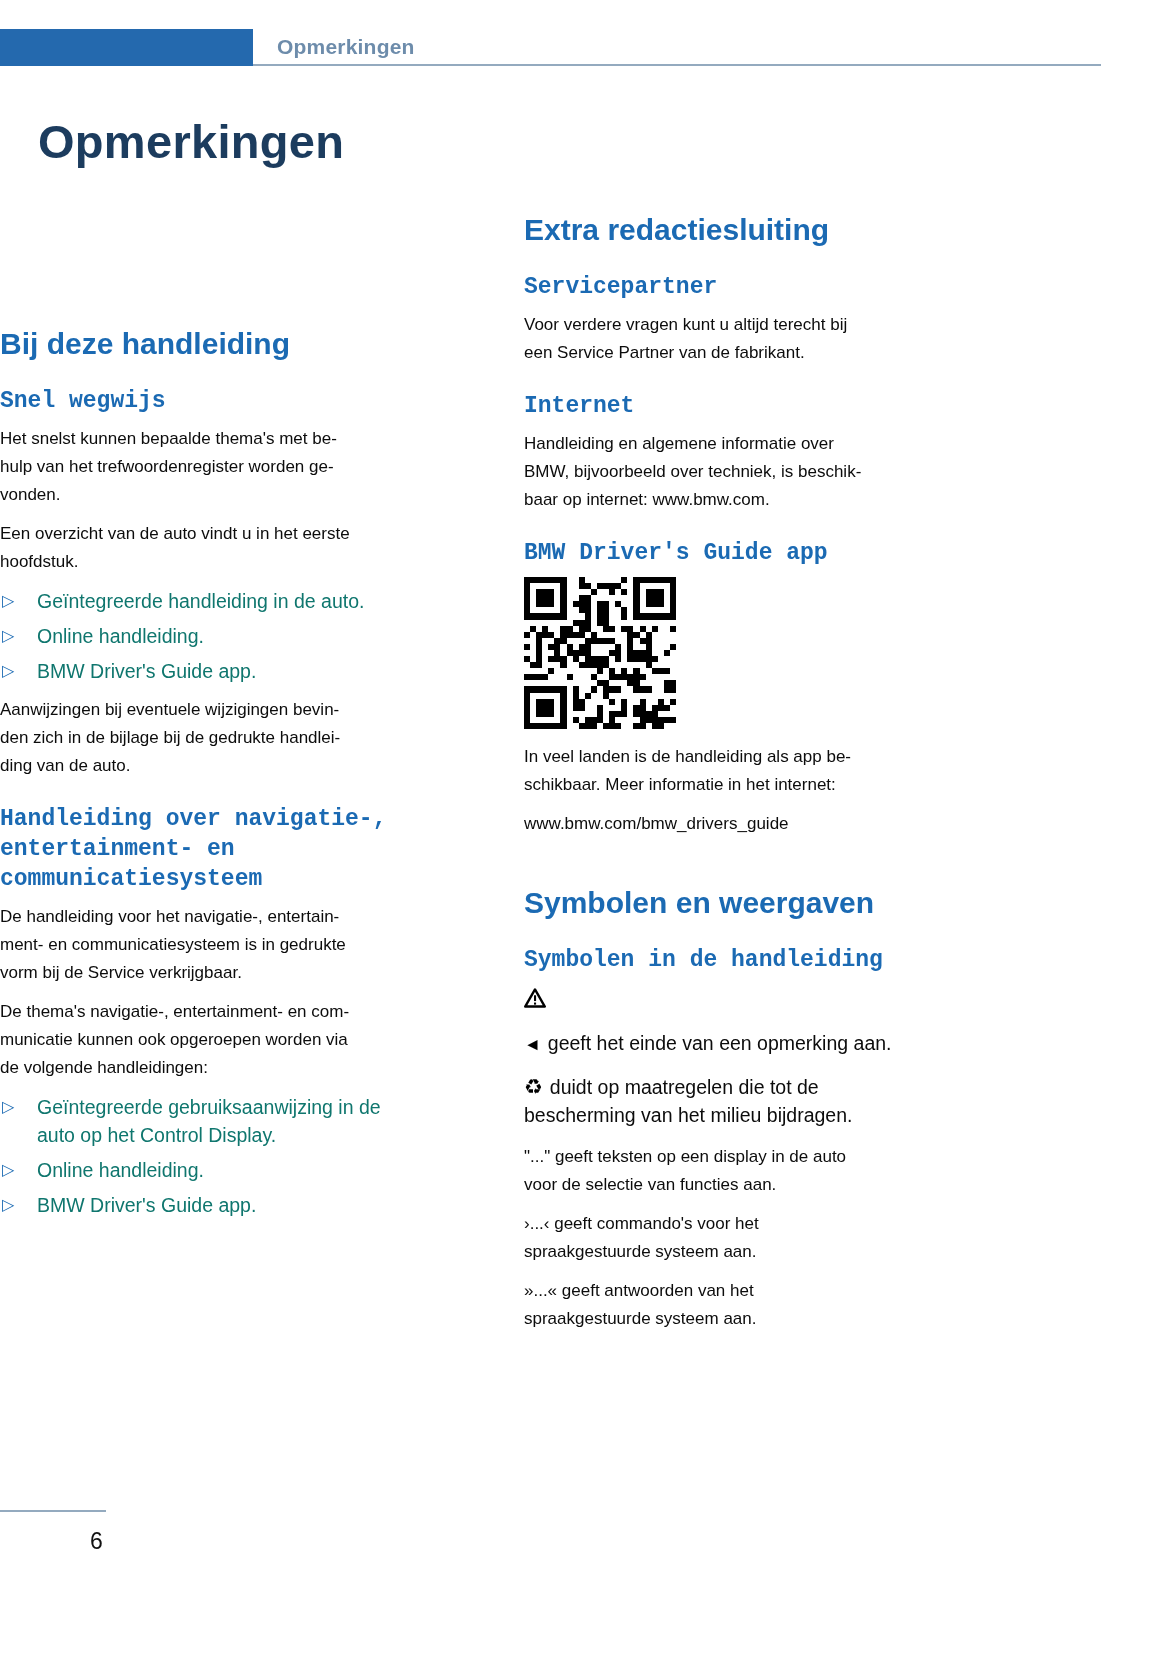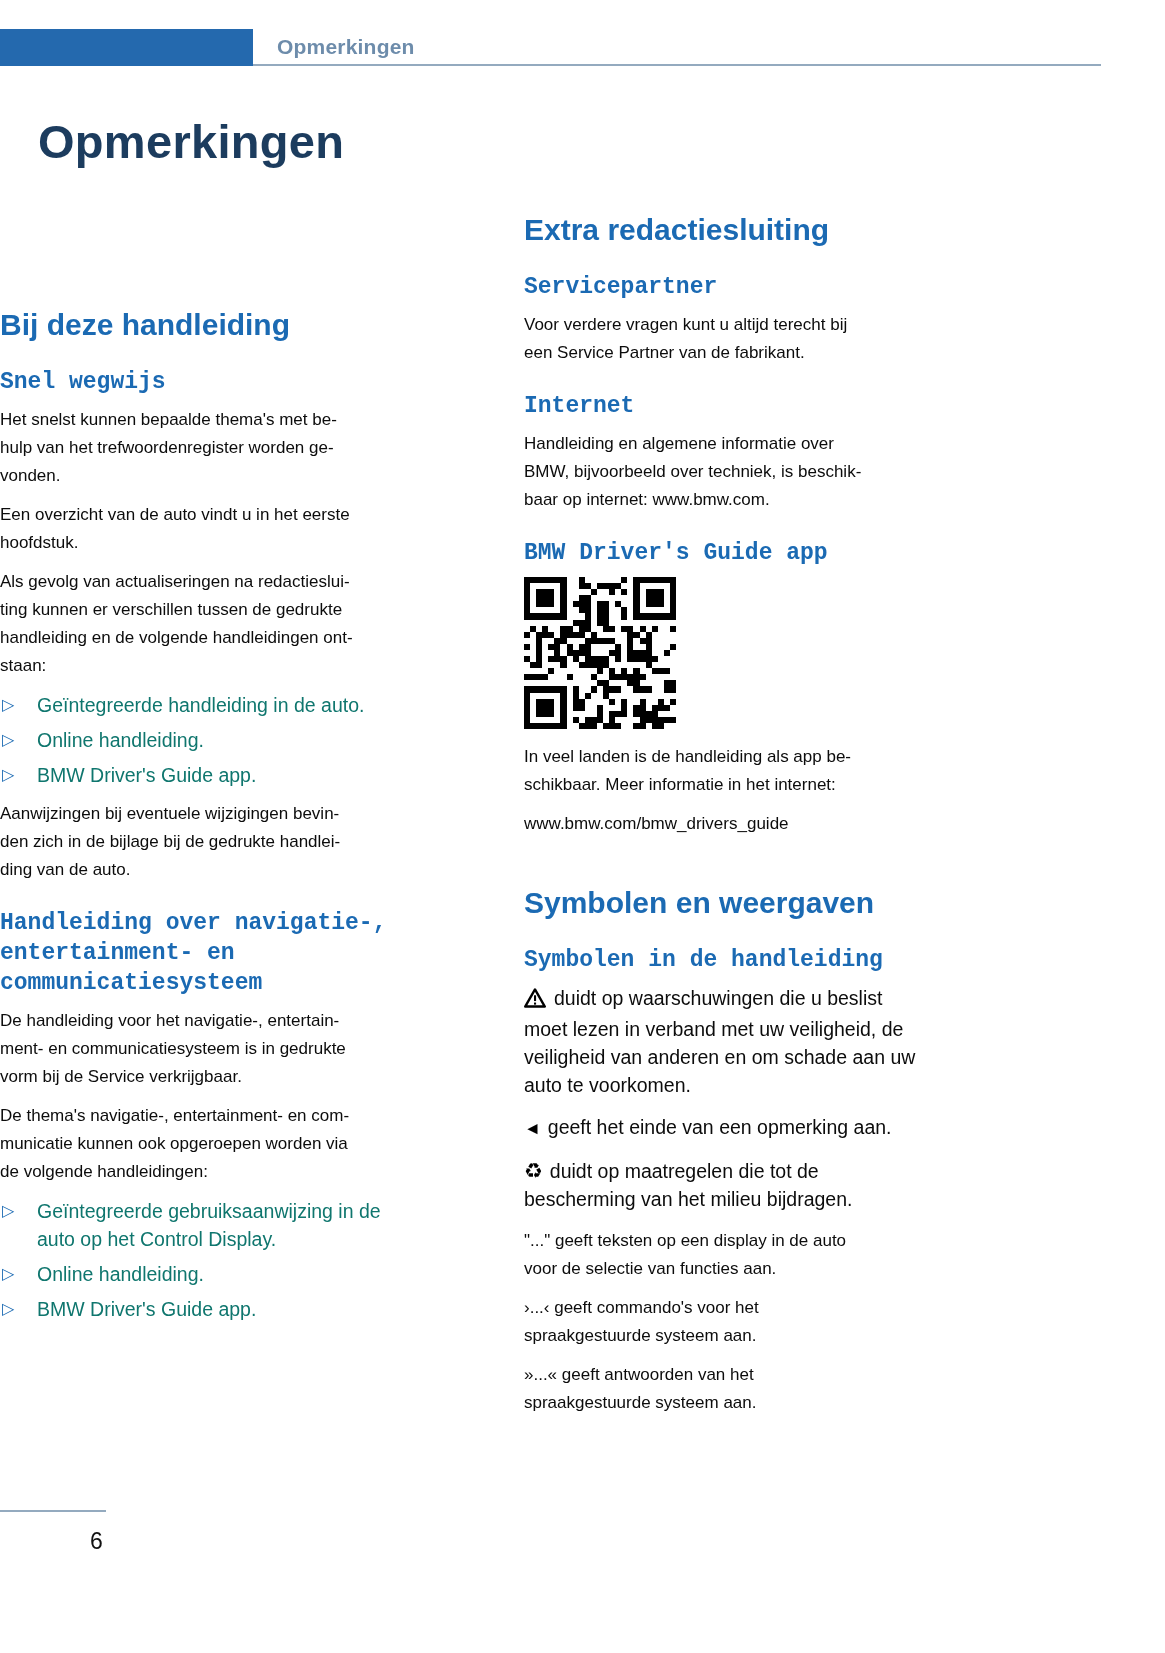--- a/index.html
+++ b/index.html
@@ -145,24 +145,20 @@
     <section class="col">
       <h2 class="section">Bij deze handleiding</h2>
 
       <h3 class="sub">Snel wegwijs</h3>
       <p class="body">Het snelst kunnen bepaalde thema's met be-
 hulp van het trefwoordenregister worden ge-
 vonden.</p>
       <p class="body">Een overzicht van de auto vindt u in het eerste
 hoofdstuk.</p>
 
-      <p class="body">Als gevolg van actualiseringen na redactieslui-
-ting kunnen er verschillen tussen de gedrukte
-handleiding en de volgende handleidingen ont-
-staan:</p>
       <div class="bullets">
         <div class="bullet">
           <span class="marker">▷</span>
             <span class="text">Geïntegreerde handleiding in de auto.</span>
         </div>
         <div class="bullet">
           <span class="marker">▷</span>
             <span class="text">Online handleiding.</span>
         </div>
         <div class="bullet">
@@ -431,24 +427,21 @@
 schikbaar. Meer informatie in het internet:</p>
       <p class="body url">www.bmw.com/bmw_drivers_guide</p>
 
       <h2 class="section symbolen">Symbolen en weergaven</h2>
       <h3 class="sub">Symbolen in de handleiding</h3>
 
       <p class="symbol"><span class="inline-icon"><svg width="22" height="20" viewBox="0 0 24 22">
               <path d="M12 1.6 L22.8 20.4 H1.2 Z" fill="none" stroke="#000" stroke-width="2.6" stroke-linejoin="round"></path>
               <rect x="10.9" y="8" width="2.3" height="6.4" fill="#000"></rect>
               <rect x="10.9" y="16" width="2.3" height="2.3" fill="#000"></rect>
-            </svg></span><span class="text">duidt op waarschuwingen die u beslist
-moet lezen in verband met uw veiligheid, de
-veiligheid van anderen en om schade aan uw
-auto te voorkomen.</span></p>
+            </svg></span></p>
 
       <p class="symbol"><span class="glyph-icon end">◄</span><span class="text">geeft het einde van een opmerking aan.</span></p>
 
       <p class="symbol"><span class="glyph-icon recycle">♻</span><span class="text">duidt op maatregelen die tot de
 bescherming van het milieu bijdragen.</span></p>
 
       <p class="body">"..." geeft teksten op een display in de auto
 voor de selectie van functies aan.</p>
       <p class="body">›...‹ geeft commando's voor het
 spraakgestuurde systeem aan.</p>

